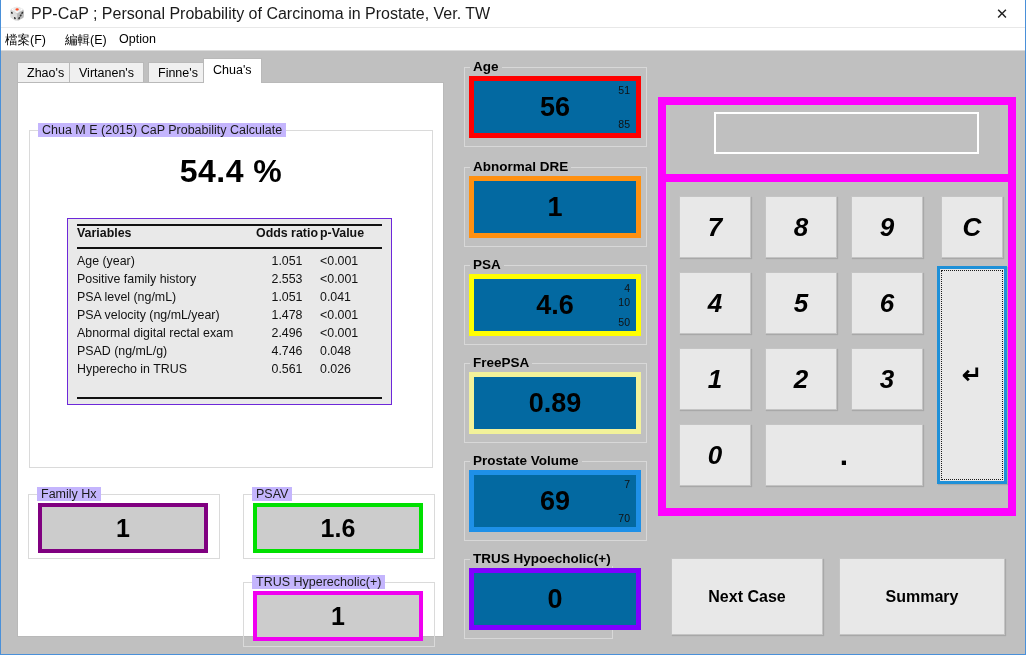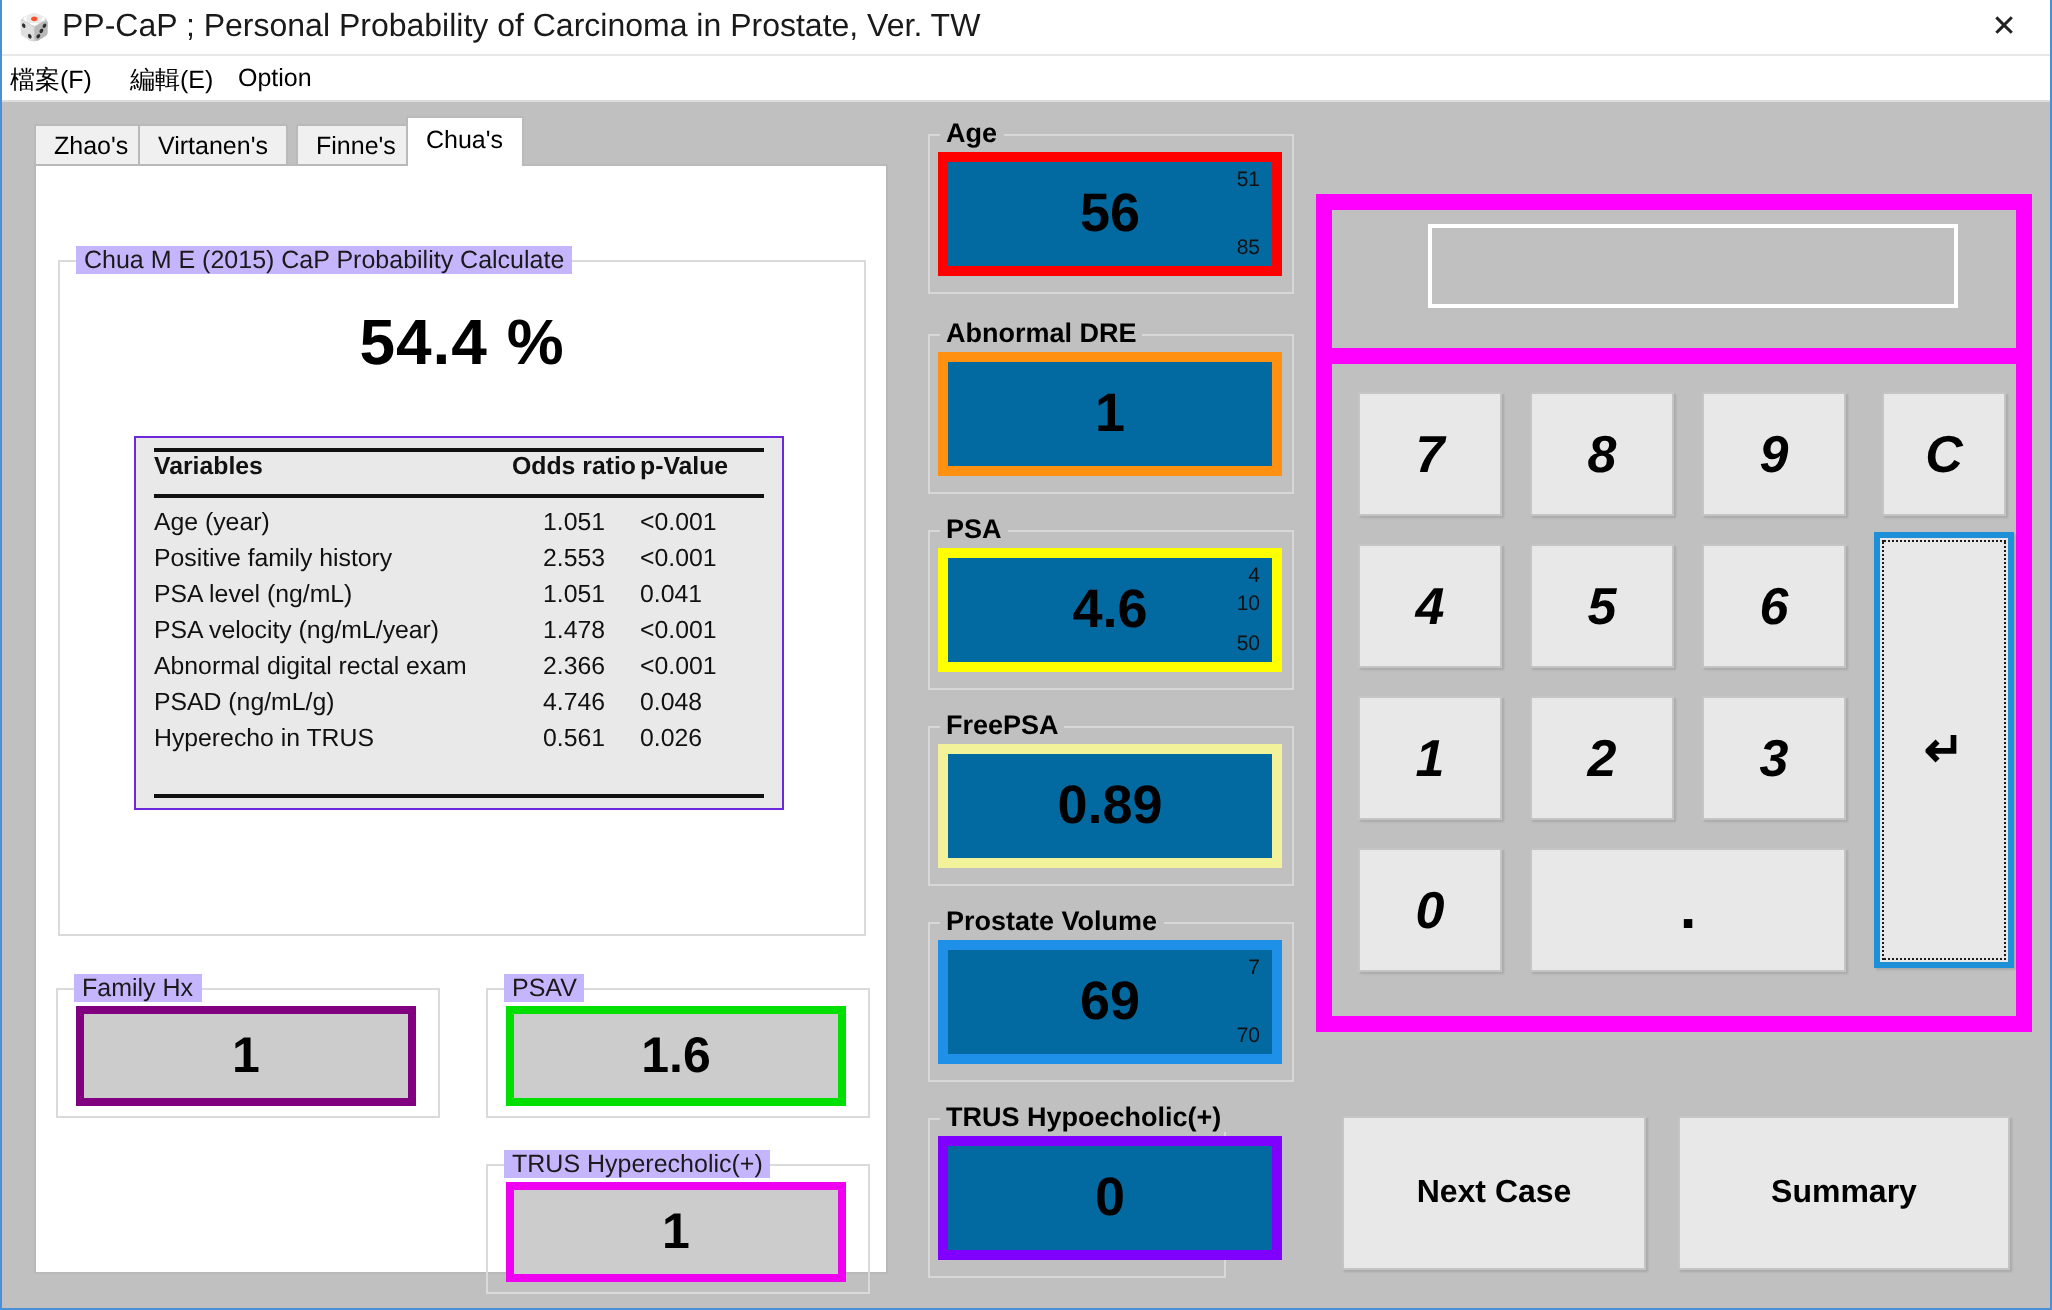--- a/index.html
+++ b/index.html
@@ -309,21 +309,21 @@
                   <td class="c-odds">1.051</td>
                   <td class="c-p">0.041</td>
                 </tr>
                 <tr>
                   <td class="c-var">PSA velocity (ng/mL/year)</td>
                   <td class="c-odds">1.478</td>
                   <td class="c-p">&lt;0.001</td>
                 </tr>
                 <tr>
                   <td class="c-var">Abnormal digital rectal exam</td>
-                  <td class="c-odds">2.366</td>
+                  <td class="c-odds">2.496</td>
                   <td class="c-p">&lt;0.001</td>
                 </tr>
                 <tr>
                   <td class="c-var">PSAD (ng/mL/g)</td>
                   <td class="c-odds">4.746</td>
                   <td class="c-p">0.048</td>
                 </tr>
                 <tr>
                   <td class="c-var">Hyperecho in TRUS</td>
                   <td class="c-odds">0.561</td>

